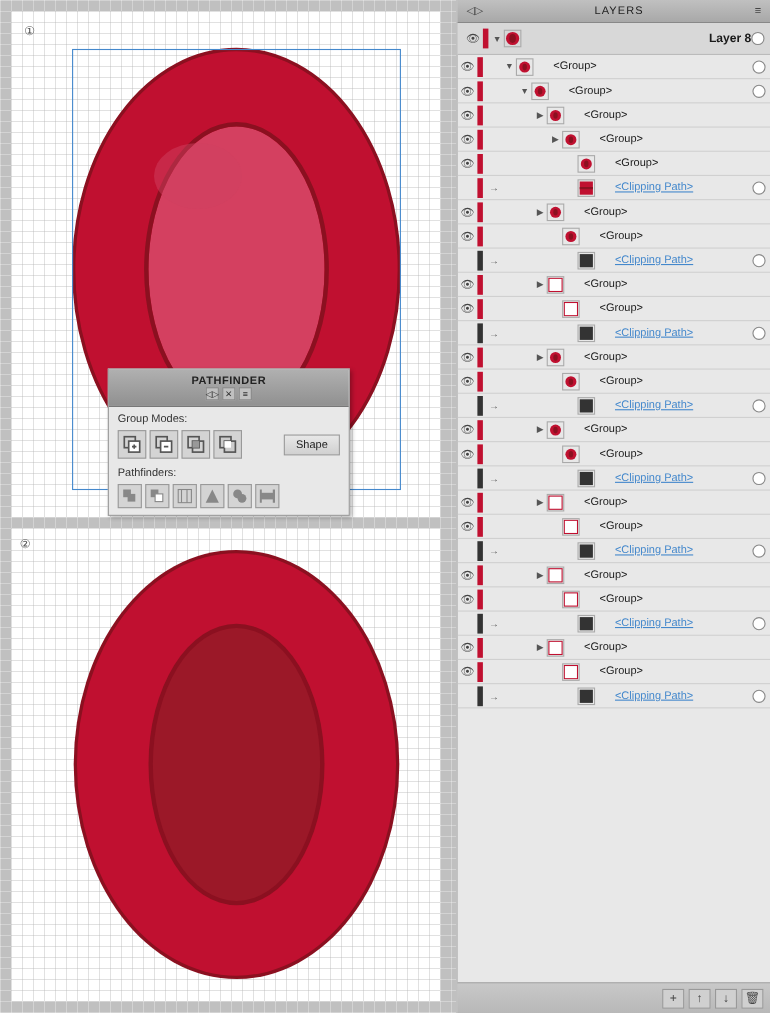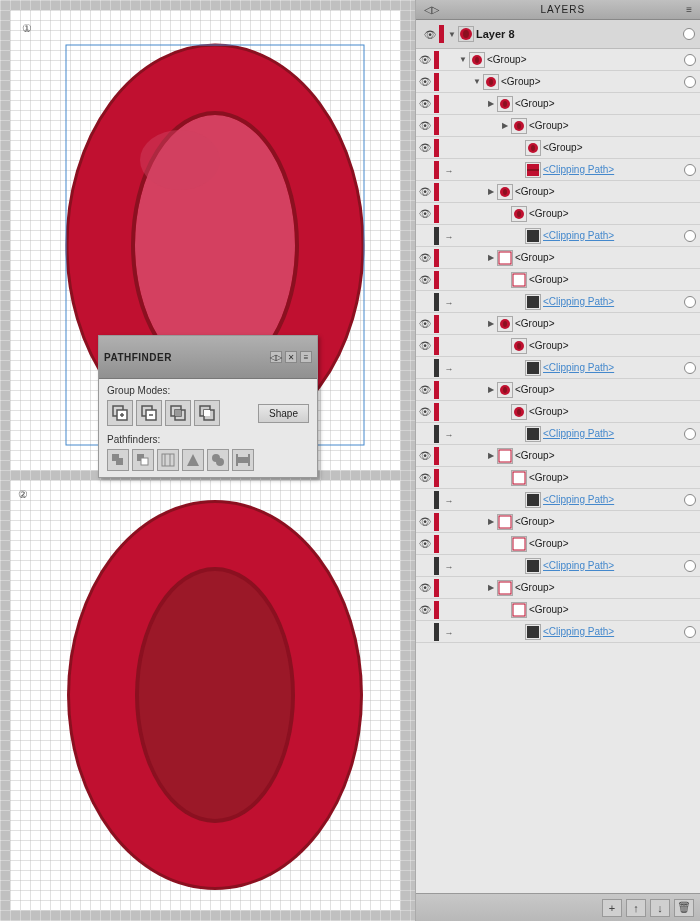--- a/index.html
+++ b/index.html
@@ -98,25 +98,25 @@
       left: 88px; top: 325px;
       width: 220px;
       background: #e8e8e8;
       border: 1px solid #999;
       box-shadow: 2px 2px 4px rgba(0,0,0,0.3);
       z-index: 10;
     }
 
     .panel-titlebar {
       background: linear-gradient(to bottom, #b0b0b0, #909090);
-      padding: 15px 5px;
+      padding: 5px 5px;
       display: flex;
       align-items: center;
-      justify-content: space-between;
       border-bottom: 1px solid #777;
+      flex-direction: column;
     }
 
     .panel-title {
       font-size: 10px;
       font-weight: bold;
       color: #222;
       letter-spacing: 0.5px;
     }
 
     .panel-controls {
@@ -273,20 +273,21 @@
       padding: 3px 5px;
       background: #d8d8d8;
       border-bottom: 1px solid #bbb;
     }
 
     .layer-name-bold {
       font-size: 11px;
       font-weight: bold;
       color: #1a1a1a;
       flex: 1;
+      text-align: right;
     }
 
     .layers-list {
       flex: 1;
       overflow-y: auto;
       overflow-x: hidden;
     }
 
     .layer-row {
       display: flex;
@@ -333,20 +334,21 @@
       overflow: hidden;
     }
 
     .layer-label {
       font-size: 10px;
       color: #1a1a1a;
       flex: 1;
       white-space: nowrap;
       overflow: hidden;
       text-overflow: ellipsis;
+      margin-left: 16px;
     }
 
     .layer-circle {
       width: 12px; height: 12px;
       border-radius: 50%;
       border: 1px solid #888;
       background: white;
       flex-shrink: 0;
     }
 

